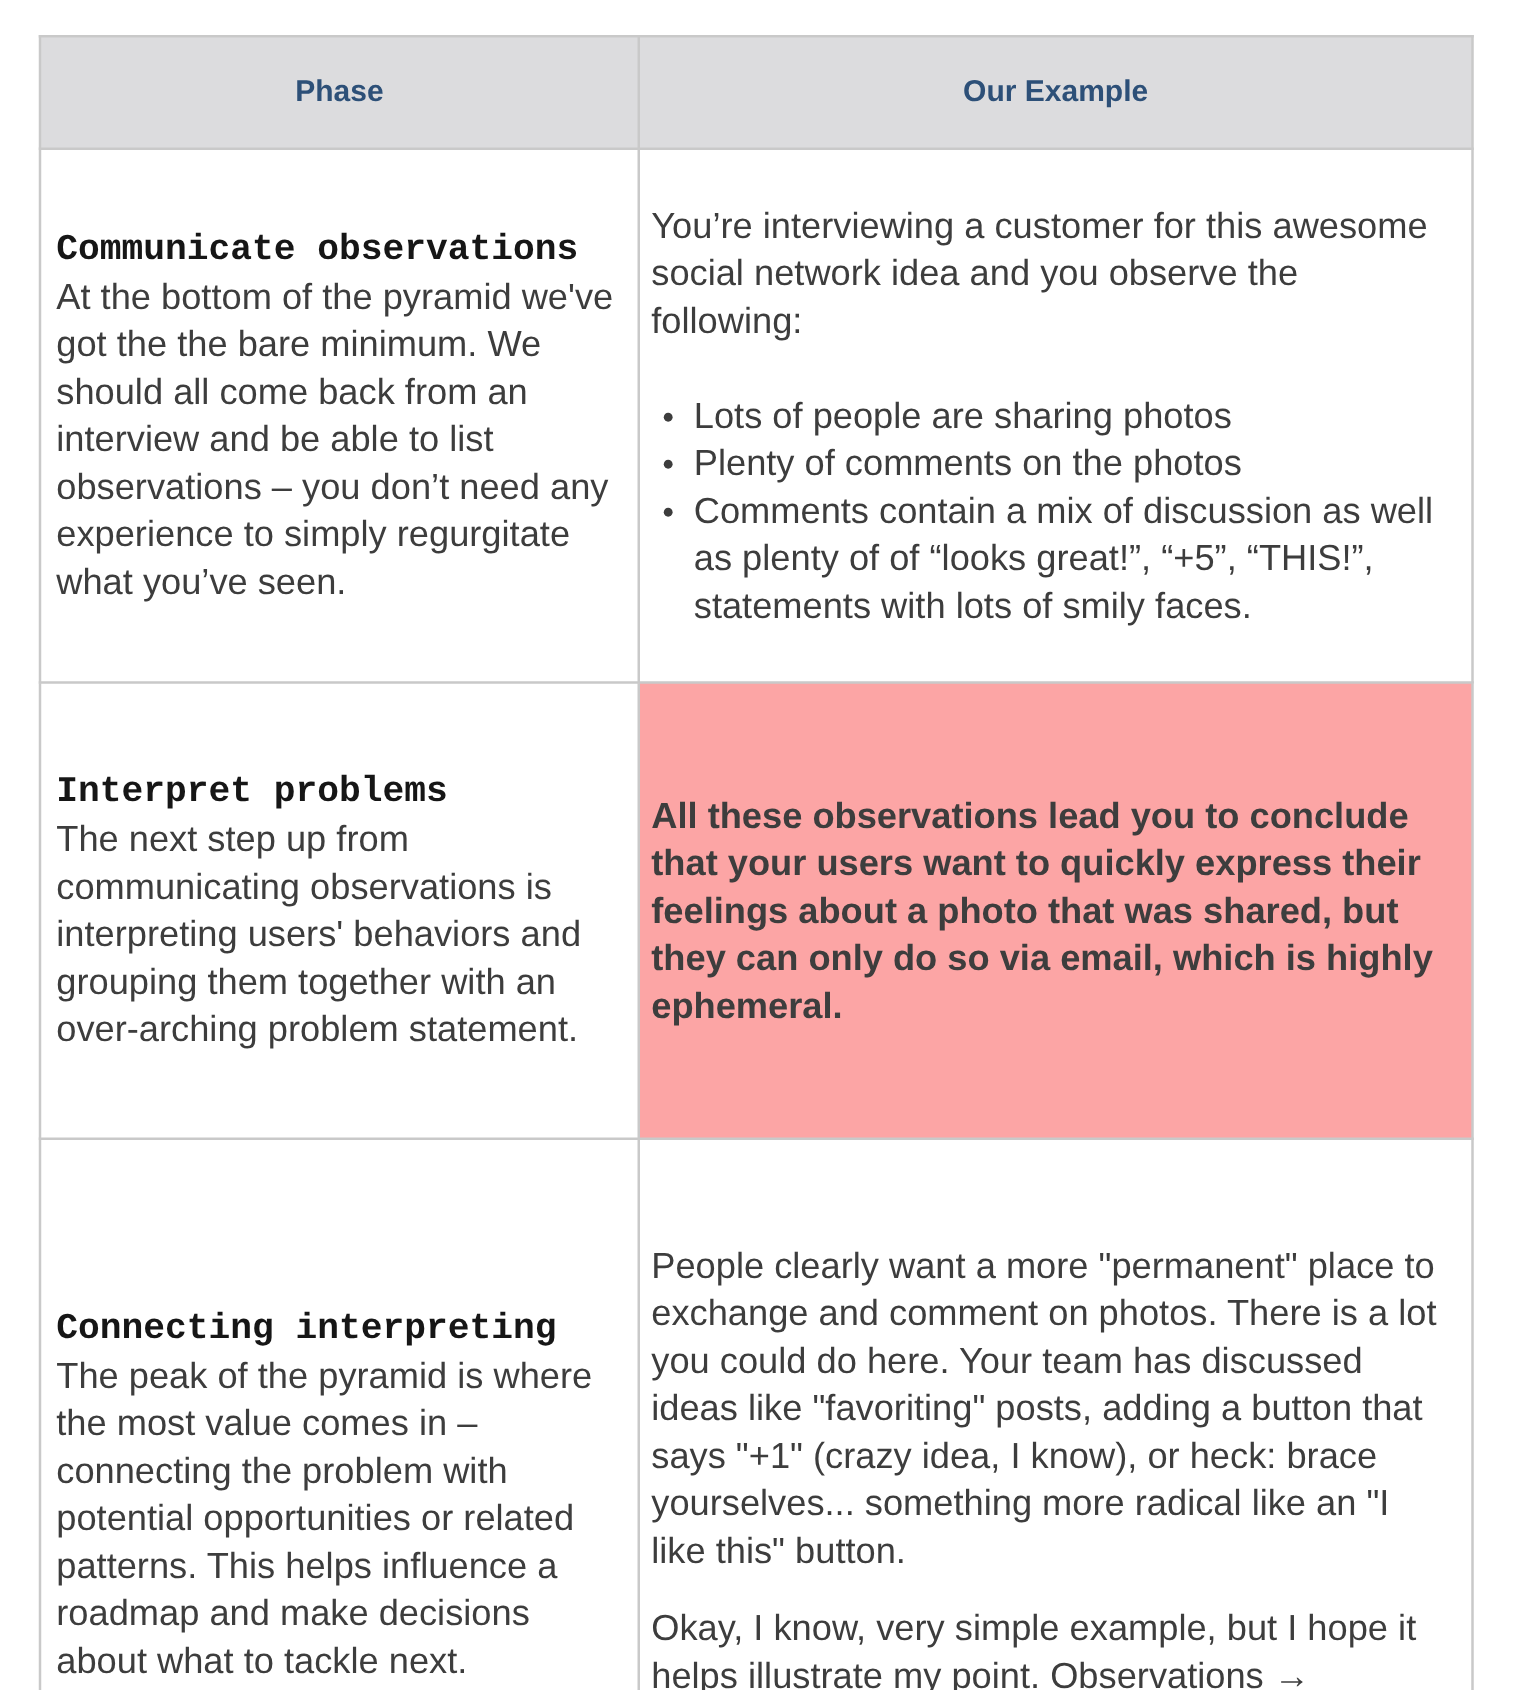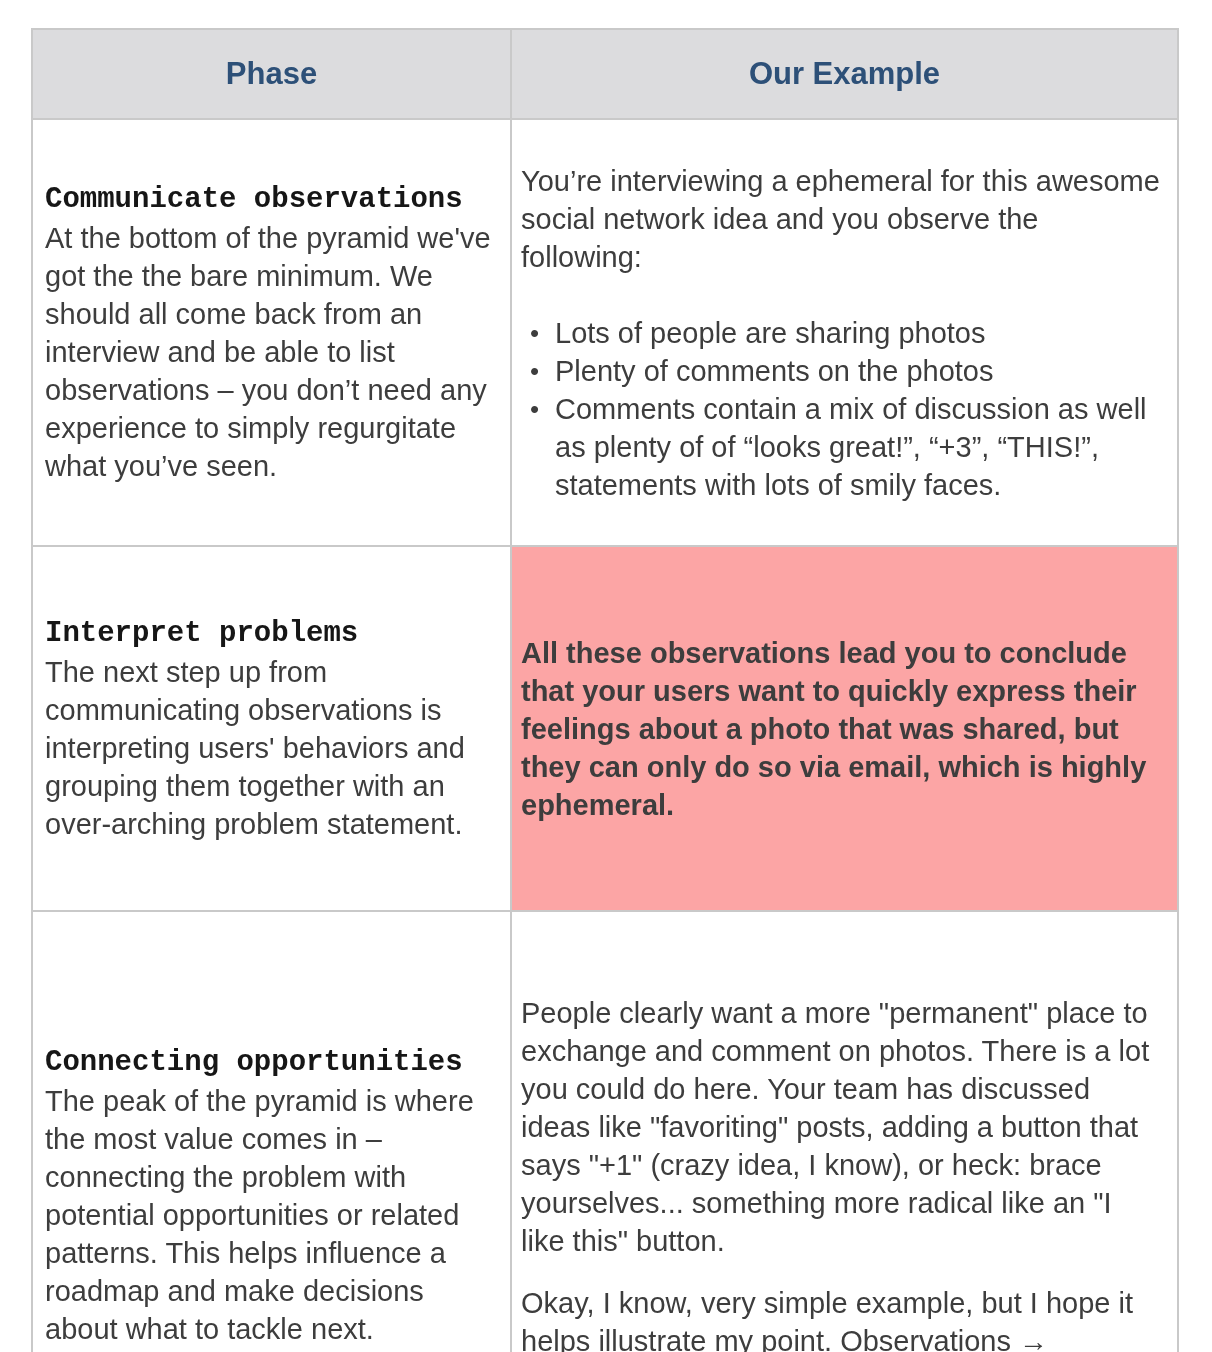--- a/index.html
+++ b/index.html
@@ -22,21 +22,21 @@
   }
   .phase-table th,
   .phase-table td {
     border: 2px solid #c9c9c9;
     box-sizing: border-box;
   }
   .phase-table thead th {
     height: 90px;
     background: #dcdcde;
     color: #2d5078;
-    font-size: 31px;
+    font-size: 24px;
     font-weight: bold;
     text-align: center;
     vertical-align: middle;
   }
   col.col-phase   { width: 479px; }
   col.col-example { width: 667px; }
   .phase-table tbody td {
     vertical-align: middle;
     font-size: 29px;
     line-height: 38px;
@@ -90,49 +90,49 @@
         <th>Our Example</th>
       </tr>
     </thead>
     <tbody>
       <tr class="row-1">
         <td class="phase-cell">
           <span class="cell-heading">Communicate observations</span>
           <span class="cell-body">At the bottom of the pyramid we've got the the bare minimum. We should all come back from an interview and be able to list observations – you don’t need any experience to simply regurgitate what you’ve seen.</span>
         </td>
         <td class="example-cell">
-          <p>You’re interviewing a ephemeral for this awesome social network idea and you observe the following:</p>
+          <p>You’re interviewing a customer for this awesome social network idea and you observe the following:</p>
           <ul class="bullet-list">
             <li>
               <span class="bullet-dot">•</span>
               <span>Lots of people are sharing photos</span>
             </li>
             <li>
               <span class="bullet-dot">•</span>
               <span>Plenty of comments on the photos</span>
             </li>
             <li>
               <span class="bullet-dot">•</span>
-              <span>Comments contain a mix of discussion as well as plenty of of “looks great!”, “+3”, “THIS!”, statements with lots of smily faces.</span>
+              <span>Comments contain a mix of discussion as well as plenty of of “looks great!”, “+5”, “THIS!”, statements with lots of smily faces.</span>
             </li>
           </ul>
         </td>
       </tr>
       <tr class="row-2">
         <td class="phase-cell">
           <span class="cell-heading">Interpret problems</span>
           <span class="cell-body">The next step up from communicating observations is interpreting users' behaviors and grouping them together with an over-arching problem statement.</span>
         </td>
         <td class="example-cell cream-bg">
           <p>All these observations lead you to conclude that your users want to quickly express their feelings about a photo that was shared, but they can only do so via email, which is highly ephemeral.</p>
         </td>
       </tr>
       <tr class="row-3">
         <td class="phase-cell">
-          <span class="cell-heading">Connecting opportunities</span>
+          <span class="cell-heading">Connecting interpreting</span>
           <span class="cell-body">The peak of the pyramid is where the most value comes in – connecting the problem with potential opportunities or related patterns. This helps influence a roadmap and make decisions about what to tackle next.</span>
         </td>
         <td class="example-cell">
           <p>People clearly want a more "permanent" place to exchange and comment on photos. There is a lot you could do here. Your team has discussed ideas like "favoriting" posts, adding a button that says "+1" (crazy idea, I know), or heck: brace yourselves... something more radical like an "I like this" button.</p>
           <p>Okay, I know, very simple example, but I hope it helps illustrate my point. Observations → Problems → Opportunities.</p>
         </td>
       </tr>
     </tbody>
   </table>
 </div>

